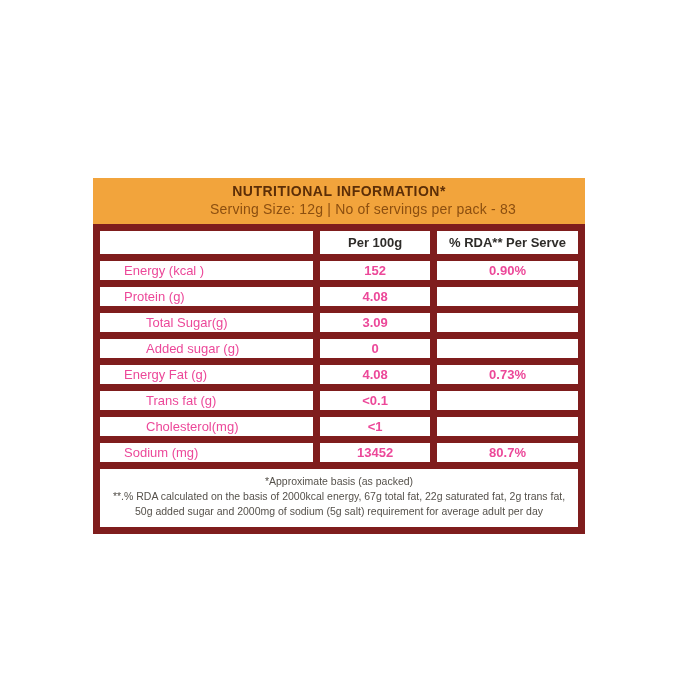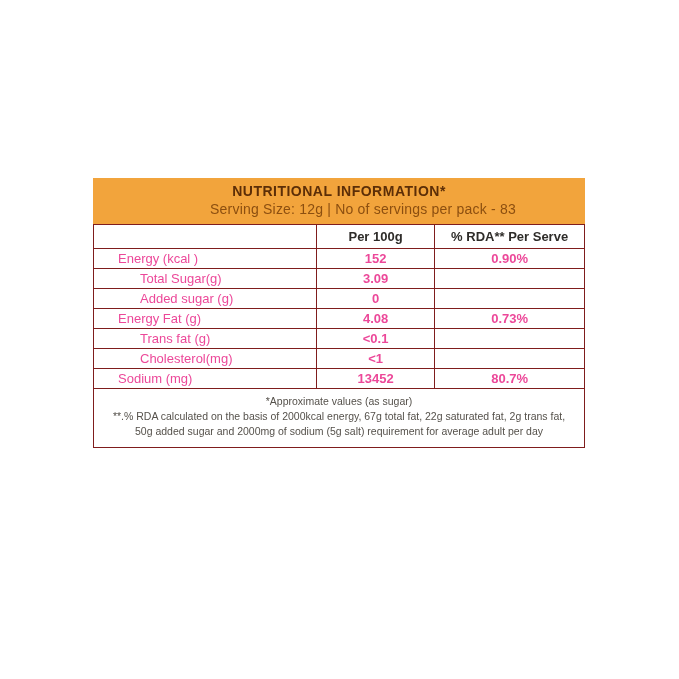--- a/index.html
+++ b/index.html
@@ -24,21 +24,21 @@
     font-size:14px;color:#8C4F10;margin-top:2px;letter-spacing:0.2px;margin-left:48px;
   }
   
   table{
     width:100%;border-collapse:collapse;table-layout:fixed;
     border:1px solid #E8BD89;
   }
   col.c-label{width:45.4%;}
   col.c-val{width:24.1%;}
   col.c-rda{width:30.5%;}
-  th,td{border:1px solid #7f1d1d;}
+  th,td{border:7px solid #7f1d1d;}
   th{
     font-size:13px;font-weight:bold;color:#2E2C29;
     height:23px;text-align:center;padding:0;
   }
   td{
     font-size:13px;color:#ec4899;height:19px;padding:0;
   }
   td.label{text-align:left;padding-left:24px;}
   td.label.indent{padding-left:46px;}
   td.val,td.rda{text-align:center;font-weight:bold;}
@@ -70,20 +70,25 @@
         <th>% RDA** Per Serve</th>
       </tr>
     </thead>
     <tbody>
       <tr>
         <td class="label">Energy (kcal )</td>
         <td class="val">152</td>
         <td class="rda">0.90%</td>
       </tr>
       <tr>
+        <td class="label">Protein (g)</td>
+        <td class="val">4.08</td>
+        <td class="rda"></td>
+      </tr>
+      <tr>
         <td class="label indent">Total Sugar(g)</td>
         <td class="val">3.09</td>
         <td class="rda"></td>
       </tr>
       <tr>
         <td class="label indent">Added sugar (g)</td>
         <td class="val">0</td>
         <td class="rda"></td>
       </tr>
       <tr>
@@ -101,21 +106,21 @@
         <td class="val">&lt;1</td>
         <td class="rda"></td>
       </tr>
       <tr>
         <td class="label">Sodium (mg)</td>
         <td class="val">13452</td>
         <td class="rda">80.7%</td>
       </tr>
       <tr class="foot">
         <td colspan="3">
-          <div>*Approximate values (as sugar)</div>
+          <div>*Approximate basis (as packed)</div>
           <div>**.% RDA calculated on the basis of 2000kcal energy, 67g total fat, 22g saturated fat, 2g trans fat,</div>
           <div>50g added sugar and 2000mg of sodium (5g salt) requirement for average adult per day</div>
         </td>
       </tr>
     </tbody>
   </table>
 
 </div>
 
 </body></html>

